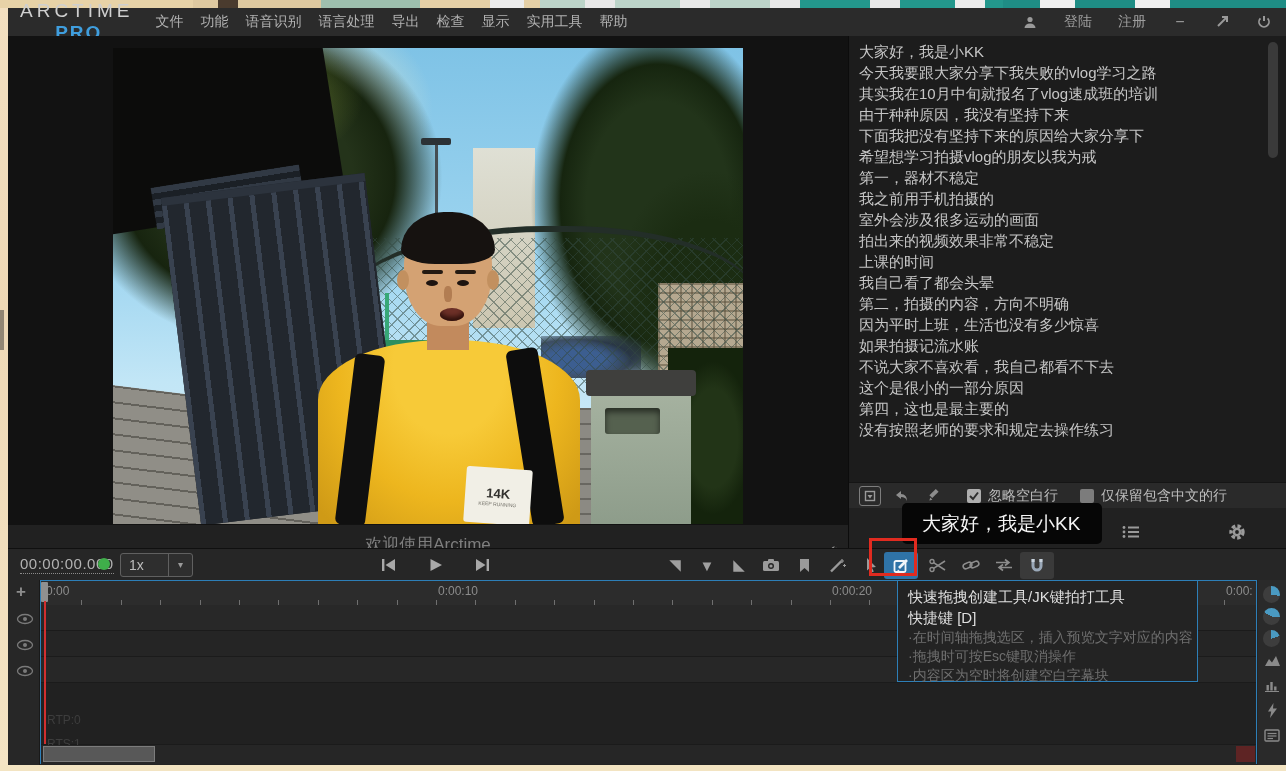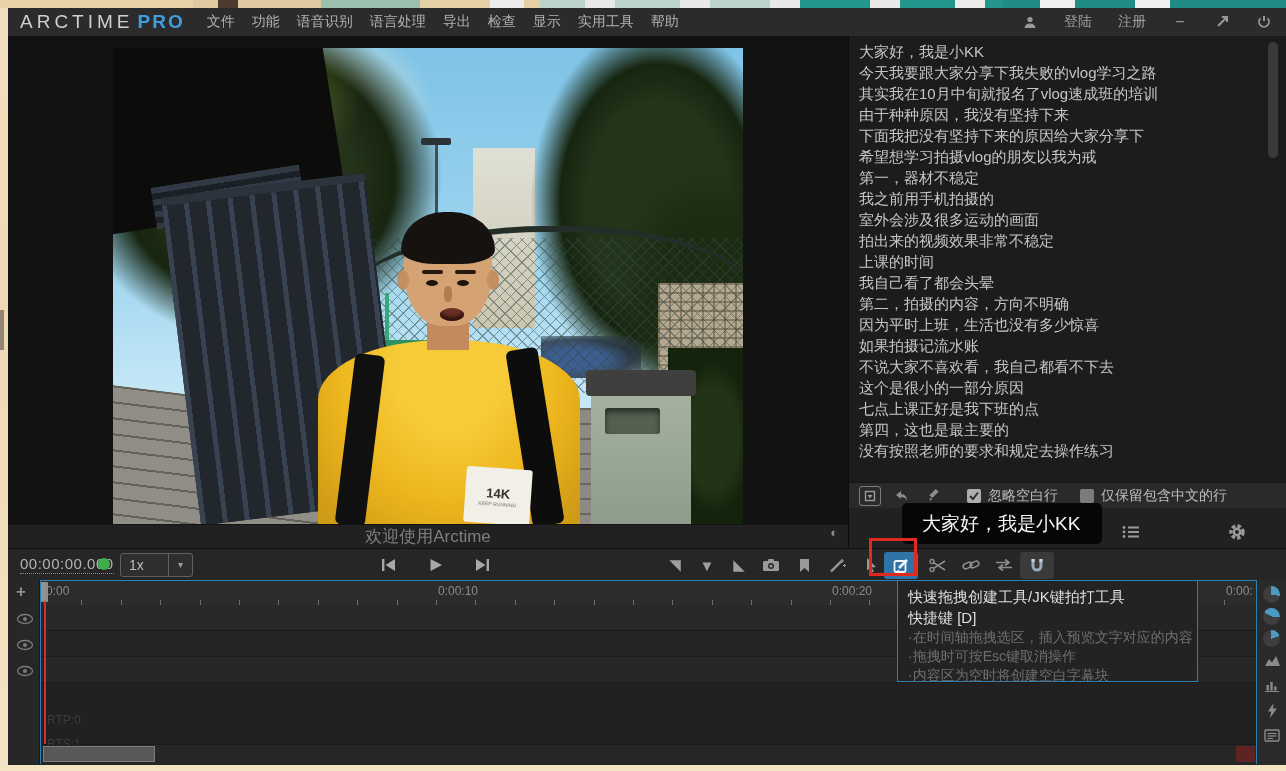--- a/index.html
+++ b/index.html
@@ -15,34 +15,34 @@
   #desktop-left { left:0; top:8px; width:8px; height:757px;
     background:linear-gradient(#f2dfc0,#eed8b6 40%,#f4e4c4); }
   #desktop-left .smudge { position:absolute; left:0; top:302px; width:4px; height:40px; background:#6b6257; opacity:.7; }
   #desktop-bottom { left:0; top:765px; width:1286px; height:6px; background:#f3e4c2; }
 
   
   #app { left:8px; top:8px; width:1278px; height:757px; background:#1e1e1e; }
 
   
   #titlebar { left:0; top:0; width:1278px; height:28px; background:#2b2b2b; display:flex; align-items:center; }
-  #logo { display:flex; align-items:center; margin-left:12px; }
+  #logo { display:flex; align-items:center; margin-left:12px;flex-direction:column; }
   #logo .arc { color:#cfcfcf; font-size:19px; letter-spacing:4px; font-weight:400; }
   #logo .pro { color:#3f9ede; font-size:19px; letter-spacing:2px; font-weight:700; margin-left:4px; }
   #menus { display:flex; gap:17px; margin-left:22px; }
   #menus span { color:#b2b2b2; font-size:14px; cursor:default; }
   #titlebar-right { margin-left:auto; display:flex; align-items:center; gap:26px; margin-right:14px; color:#9f9f9f; font-size:14px; }
   .win-icon { width:16px; height:16px; display:inline-flex; align-items:center; justify-content:center; color:#9a9a9a; }
   .minimize-glyph { font-size:16px; color:#9a9a9a; }
 
   
   #video-area { left:0; top:28px; width:840px; height:520px; background:#121212; overflow:hidden; }
   #video-frame { left:105px; top:12px; width:630px; height:476px; overflow:hidden;
     background:linear-gradient(#7fc3e6 0%, #9ed5f0 45%, #c2e6f6 70%, #d5ecf8 100%); }
-  #welcome-bar { left:0; top:489px; width:840px; height:31px; background:#212121; display:flex; align-items:flex-start; justify-content:center; }
+  #welcome-bar { left:0; top:489px; width:840px; height:31px; background:#212121; display:flex; align-items:flex-end; justify-content:center; }
   #welcome-bar .txt { color:#7e7e7e; font-size:17px; }
   #welcome-bar .contrast { position:absolute; right:10px; color:#8a8a8a; font-size:13px; }
 
   
   .vp { position:absolute; }
   #sun-glow { left:60px; top:-40px; width:260px; height:200px; background:radial-gradient(closest-side,rgba(255,248,205,.9),rgba(255,248,205,0)); }
   #tree-right { left:415px; top:-30px; width:260px; height:370px; background:radial-gradient(closest-side,#22341a 55%,#16250f 75%, rgba(20,32,13,0) 98%); }
   #tree-right2 { left:500px; top:120px; width:190px; height:260px; background:radial-gradient(closest-side,#1b2c12 60%, rgba(20,32,13,0) 98%); }
   #foliage-left { left:-45px; top:-40px; width:380px; height:340px; background:radial-gradient(closest-side,#24331a 50%,#17240f 72%, rgba(18,28,10,0) 97%); }
   #foliage-lite { left:20px; top:-20px; width:230px; height:140px; background:radial-gradient(closest-side,rgba(128,146,60,.85),rgba(95,112,44,.5) 60%,rgba(95,112,44,0)); }
@@ -278,21 +278,20 @@
       <div class="line">我之前用手机拍摄的</div>
       <div class="line">室外会涉及很多运动的画面</div>
       <div class="line">拍出来的视频效果非常不稳定</div>
       <div class="line">上课的时间</div>
       <div class="line">我自己看了都会头晕</div>
       <div class="line">第二，拍摄的内容，方向不明确</div>
       <div class="line">因为平时上班，生活也没有多少惊喜</div>
       <div class="line">如果拍摄记流水账</div>
       <div class="line">不说大家不喜欢看，我自己都看不下去</div>
       <div class="line">这个是很小的一部分原因</div>
-      <div class="line">七点上课正好是我下班的点</div>
       <div class="line">第四，这也是最主要的</div>
       <div class="line">没有按照老师的要求和规定去操作练习</div>
     </div>
     <div id="panel-scrollbar"></div>
 
     <div id="panel-controls">
       <span class="ctl-btn boxed">
         <svg width="12" height="12" viewBox="0 0 12 12">
             <rect x="1.5" y="1.5" width="9" height="9" fill="none" stroke="#9a9a9a" stroke-width="1.4"></rect>
             <path d="M3.5 5 h5 L6 8.5 Z" fill="#9a9a9a"></path>

